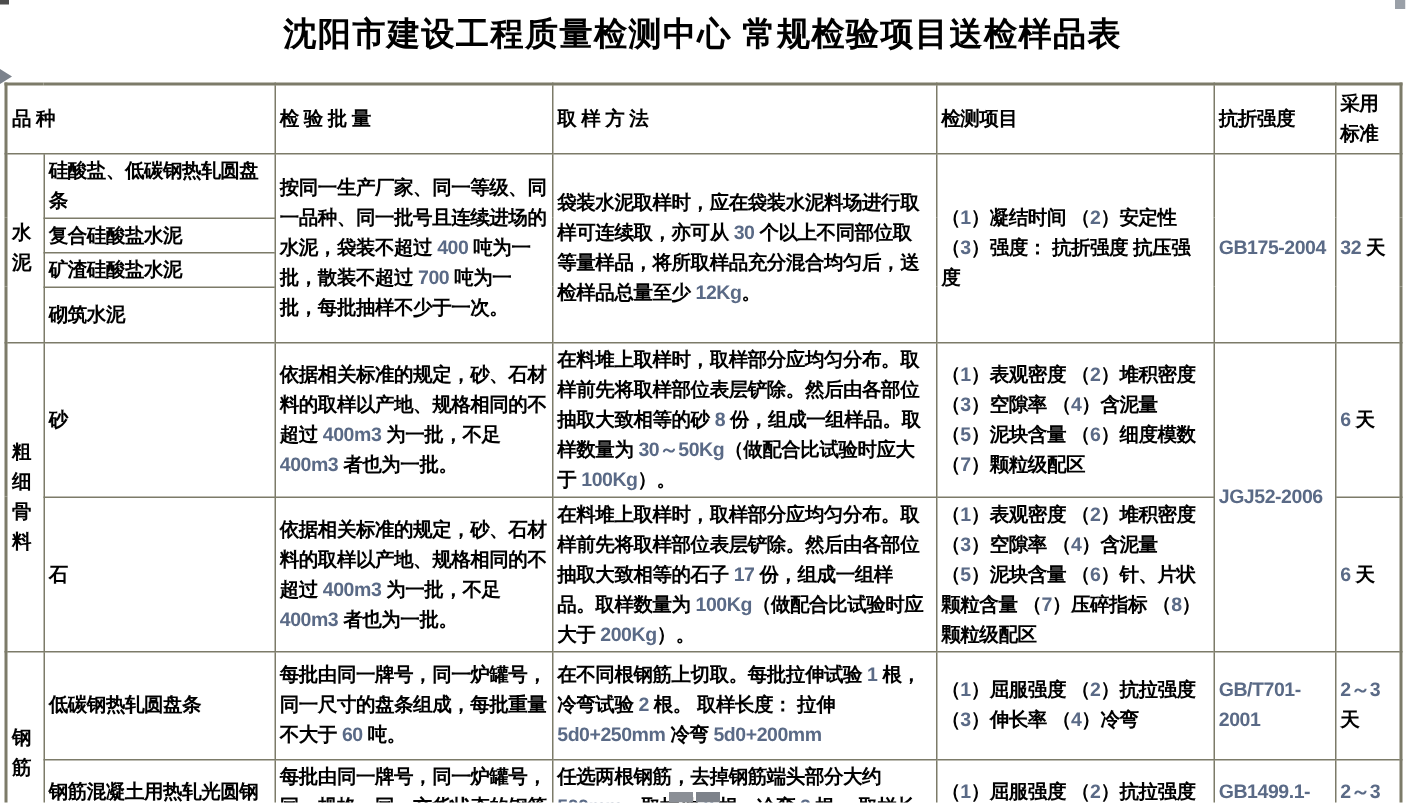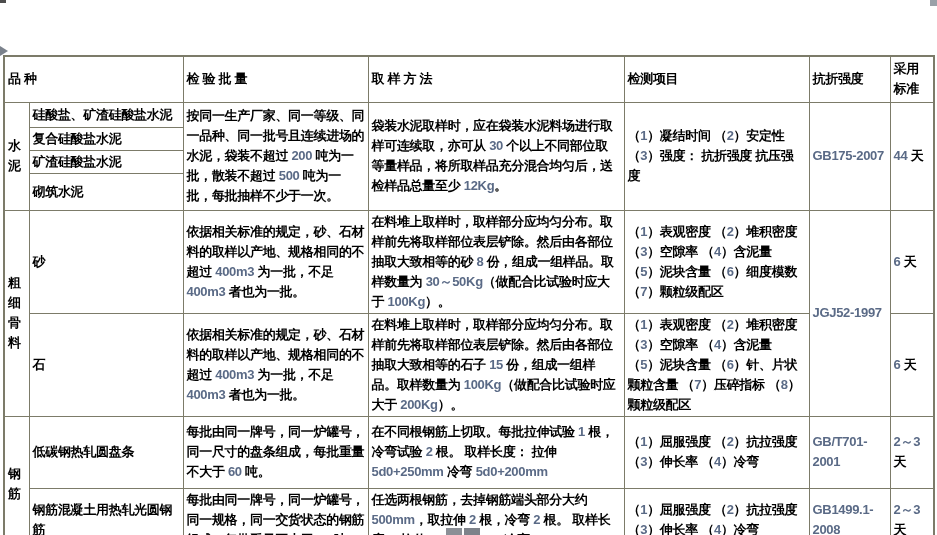--- a/index.html
+++ b/index.html
@@ -62,20 +62,21 @@
 </style>
 </head>
 <body>
 
 <div class="page">
 
   <div class="corner-dot"></div>
   <div class="tr-fragment"></div>
   <span class="margin-arrow"></span>
 
+  <div class="title">沈阳市建设工程质量检测中心 常规检验项目送检样品表</div>
 
   <table class="main">
     <colgroup>
       <col style="width:25px">
         <col style="width:154px">
         <col style="width:185px">
       <col style="width:256px">
         <col style="width:185px">
         <col style="width:81px">
       <col style="width:44px">
@@ -87,50 +88,50 @@
         <th>取 样 方 法</th>
         <th>检测项目</th>
         <th>抗折强度</th>
         <th>采用标准</th>
       </tr>
     </thead>
     <tbody>
 
       <tr class="r27">
         <td class="cat" rowspan="4">水泥</td>
-        <td>硅酸盐、矿渣硅酸盐水泥</td>
-        <td rowspan="4">按同一生产厂家、同一等级、同一品种、同一批号且连续进场的水泥，袋装不超过 <span class="num">200</span> 吨为一批，散装不超过 <span class="num">500</span> 吨为一批，每批抽样不少于一次。</td>
+        <td>硅酸盐、低碳钢热轧圆盘条</td>
+        <td rowspan="4">按同一生产厂家、同一等级、同一品种、同一批号且连续进场的水泥，袋装不超过 <span class="num">400</span> 吨为一批，散装不超过 <span class="num">700</span> 吨为一批，每批抽样不少于一次。</td>
         <td rowspan="4">袋装水泥取样时，应在袋装水泥料场进行取样可连续取，亦可从 <span class="num">30</span> 个以上不同部位取等量样品，将所取样品充分混合均匀后，送检样品总量至少 <span class="num">12Kg</span>。</td>
         <td rowspan="4">（<span class="num">1</span>）凝结时间 （<span class="num">2</span>）安定性 （<span class="num">3</span>）强度： 抗折强度 抗压强度</td>
-        <td rowspan="4"><span class="num">GB175-2007</span></td>
-        <td rowspan="4"><span class="num">44</span> 天</td>
+        <td rowspan="4"><span class="num">GB175-2004</span></td>
+        <td rowspan="4"><span class="num">32</span> 天</td>
       </tr>
       <tr class="r22">
         <td>复合硅酸盐水泥</td>
       </tr>
       <tr class="r22">
         <td>矿渣硅酸盐水泥</td>
       </tr>
       <tr class="r39">
         <td>砌筑水泥</td>
       </tr>
 
       <tr class="r83">
         <td class="cat" rowspan="2">粗细骨料</td>
         <td class="center">砂</td>
         <td>依据相关标准的规定，砂、石材料的取样以产地、规格相同的不超过 <span class="num">400m3</span> 为一批，不足 <span class="num">400m3</span> 者也为一批。</td>
         <td>在料堆上取样时，取样部分应均匀分布。取样前先将取样部位表层铲除。然后由各部位抽取大致相等的砂 <span class="num">8</span> 份，组成一组样品。取样数量为 <span class="num">30～50Kg</span>（做配合比试验时应大于 <span class="num">100Kg</span>）。</td>
         <td>（<span class="num">1</span>）表观密度 （<span class="num">2</span>）堆积密度 （<span class="num">3</span>）空隙率 （<span class="num">4</span>）含泥量 （<span class="num">5</span>）泥块含量 （<span class="num">6</span>）细度模数 （<span class="num">7</span>）颗粒级配区</td>
-        <td rowspan="2"><span class="num">JGJ52-1997</span></td>
+        <td rowspan="2"><span class="num">JGJ52-2006</span></td>
         <td><span class="num">6</span> 天</td>
       </tr>
       <tr class="r93">
         <td class="center">石</td>
         <td>依据相关标准的规定，砂、石材料的取样以产地、规格相同的不超过 <span class="num">400m3</span> 为一批，不足 <span class="num">400m3</span> 者也为一批。</td>
-        <td>在料堆上取样时，取样部分应均匀分布。取样前先将取样部位表层铲除。然后由各部位抽取大致相等的石子 <span class="num">15</span> 份，组成一组样品。取样数量为 <span class="num">100Kg</span>（做配合比试验时应大于 <span class="num">200Kg</span>）。</td>
+        <td>在料堆上取样时，取样部分应均匀分布。取样前先将取样部位表层铲除。然后由各部位抽取大致相等的石子 <span class="num">17</span> 份，组成一组样品。取样数量为 <span class="num">100Kg</span>（做配合比试验时应大于 <span class="num">200Kg</span>）。</td>
         <td>（<span class="num">1</span>）表观密度 （<span class="num">2</span>）堆积密度 （<span class="num">3</span>）空隙率 （<span class="num">4</span>）含泥量 （<span class="num">5</span>）泥块含量 （<span class="num">6</span>）针、片状颗粒含量 （<span class="num">7</span>）压碎指标 （<span class="num">8</span>）颗粒级配区</td>
         <td><span class="num">6</span> 天</td>
       </tr>
 
       <tr class="r74">
         <td class="cat" rowspan="2">钢筋</td>
         <td>低碳钢热轧圆盘条</td>
         <td>每批由同一牌号，同一炉罐号，同一尺寸的盘条组成，每批重量不大于 <span class="num">60</span> 吨。</td>
         <td>在不同根钢筋上切取。每批拉伸试验 <span class="num">1</span> 根，冷弯试验 <span class="num">2</span> 根。  取样长度： 拉伸 <span class="num">5d0+250mm</span> 冷弯 <span class="num">5d0+200mm</span></td>
         <td>（<span class="num">1</span>）屈服强度 （<span class="num">2</span>）抗拉强度 （<span class="num">3</span>）伸长率 （<span class="num">4</span>）冷弯</td>

